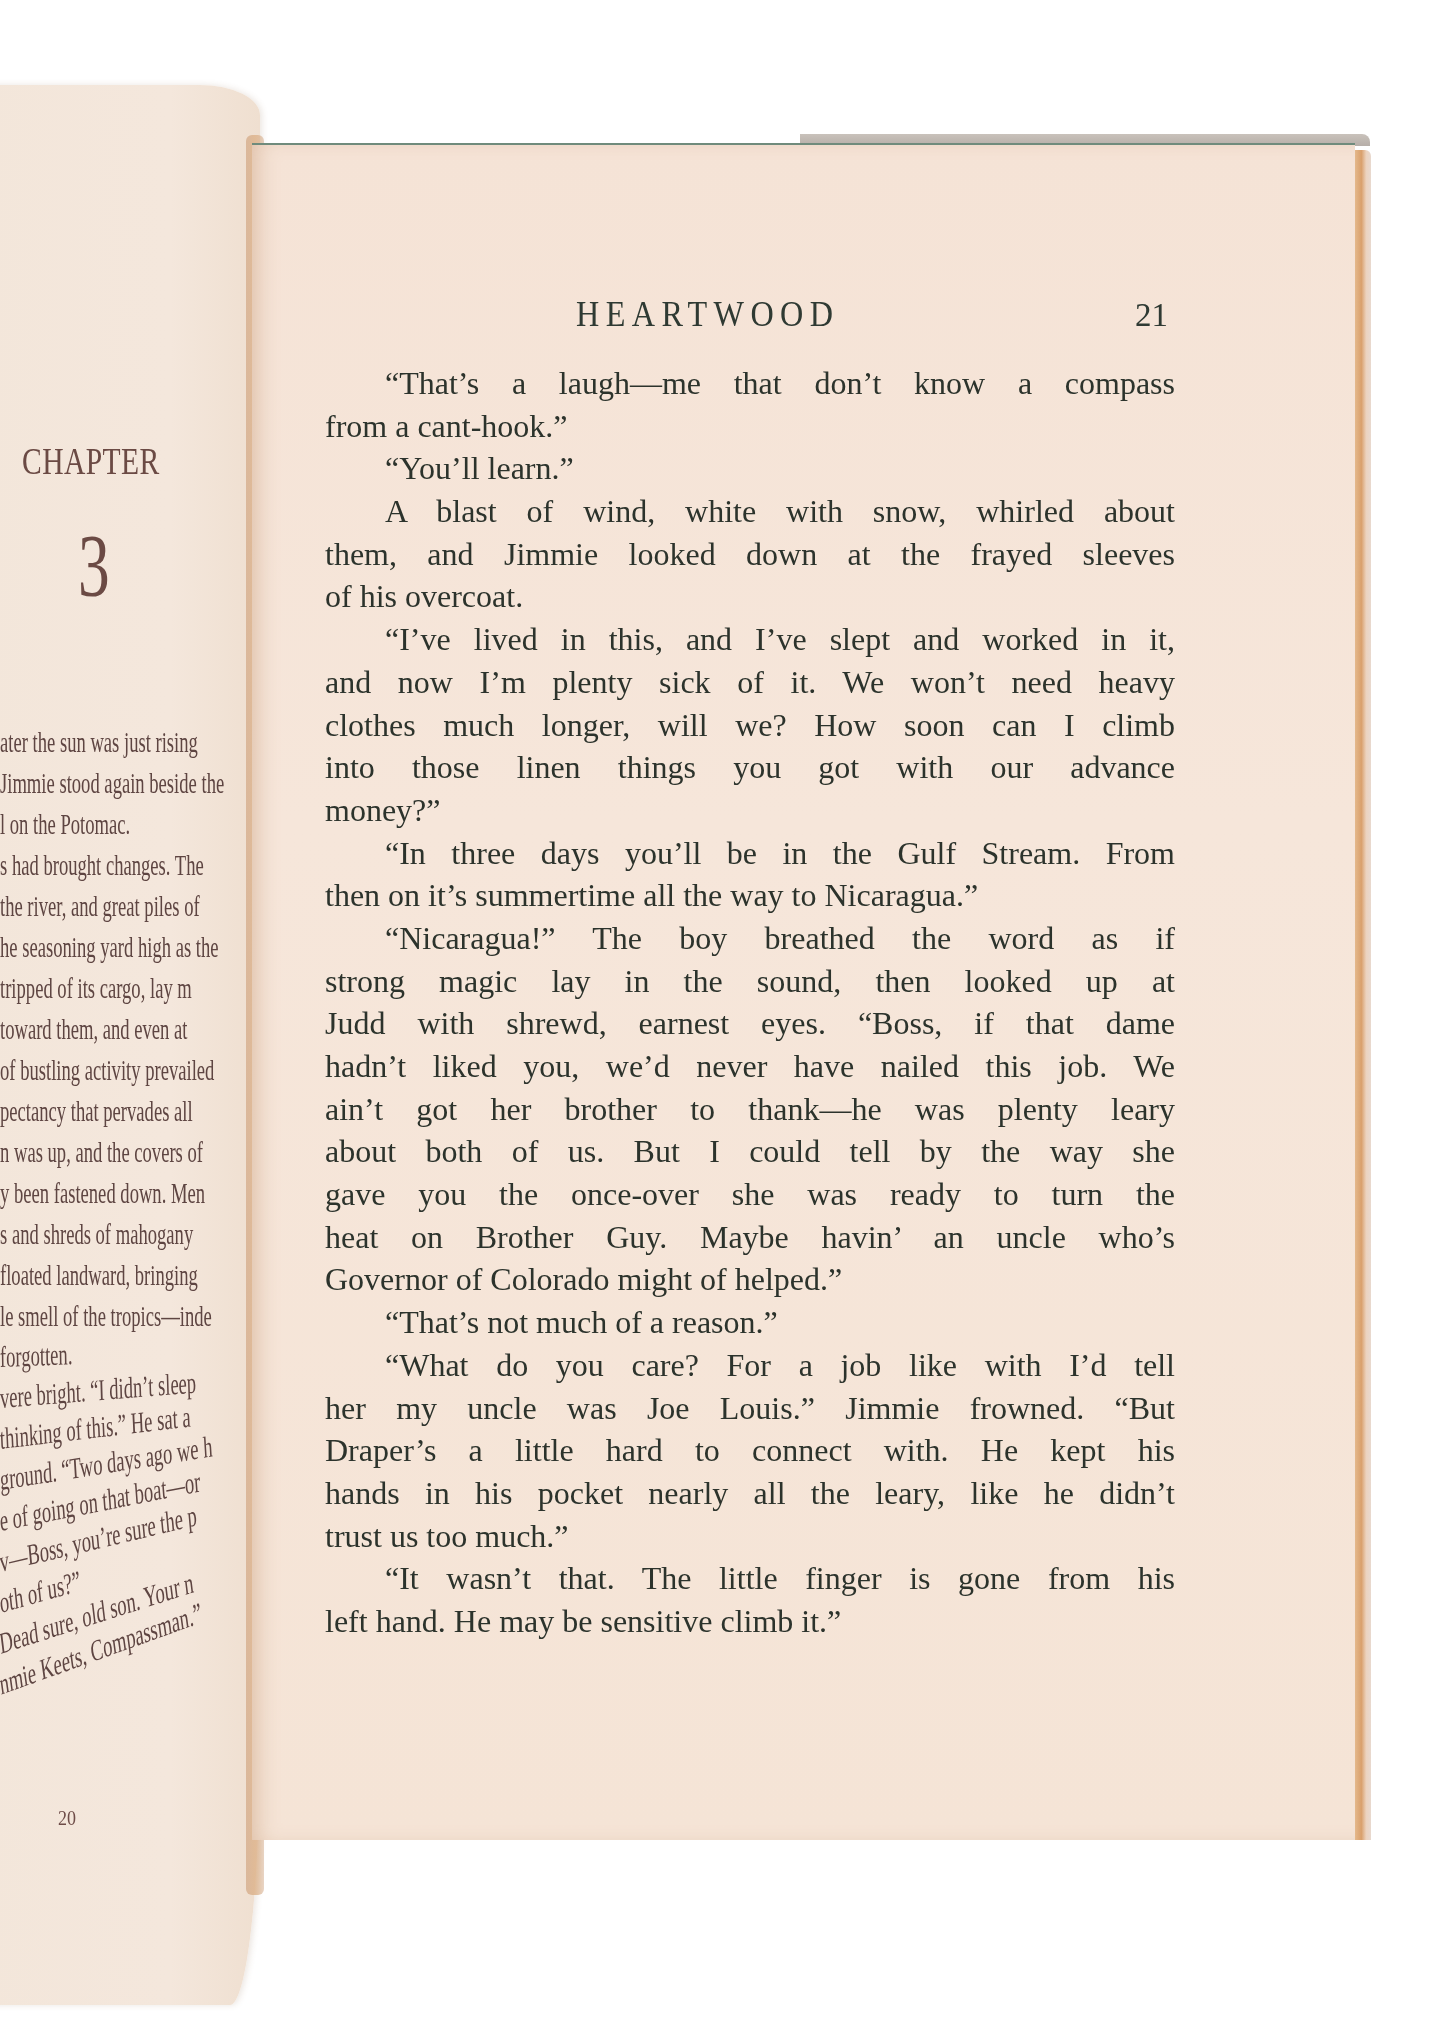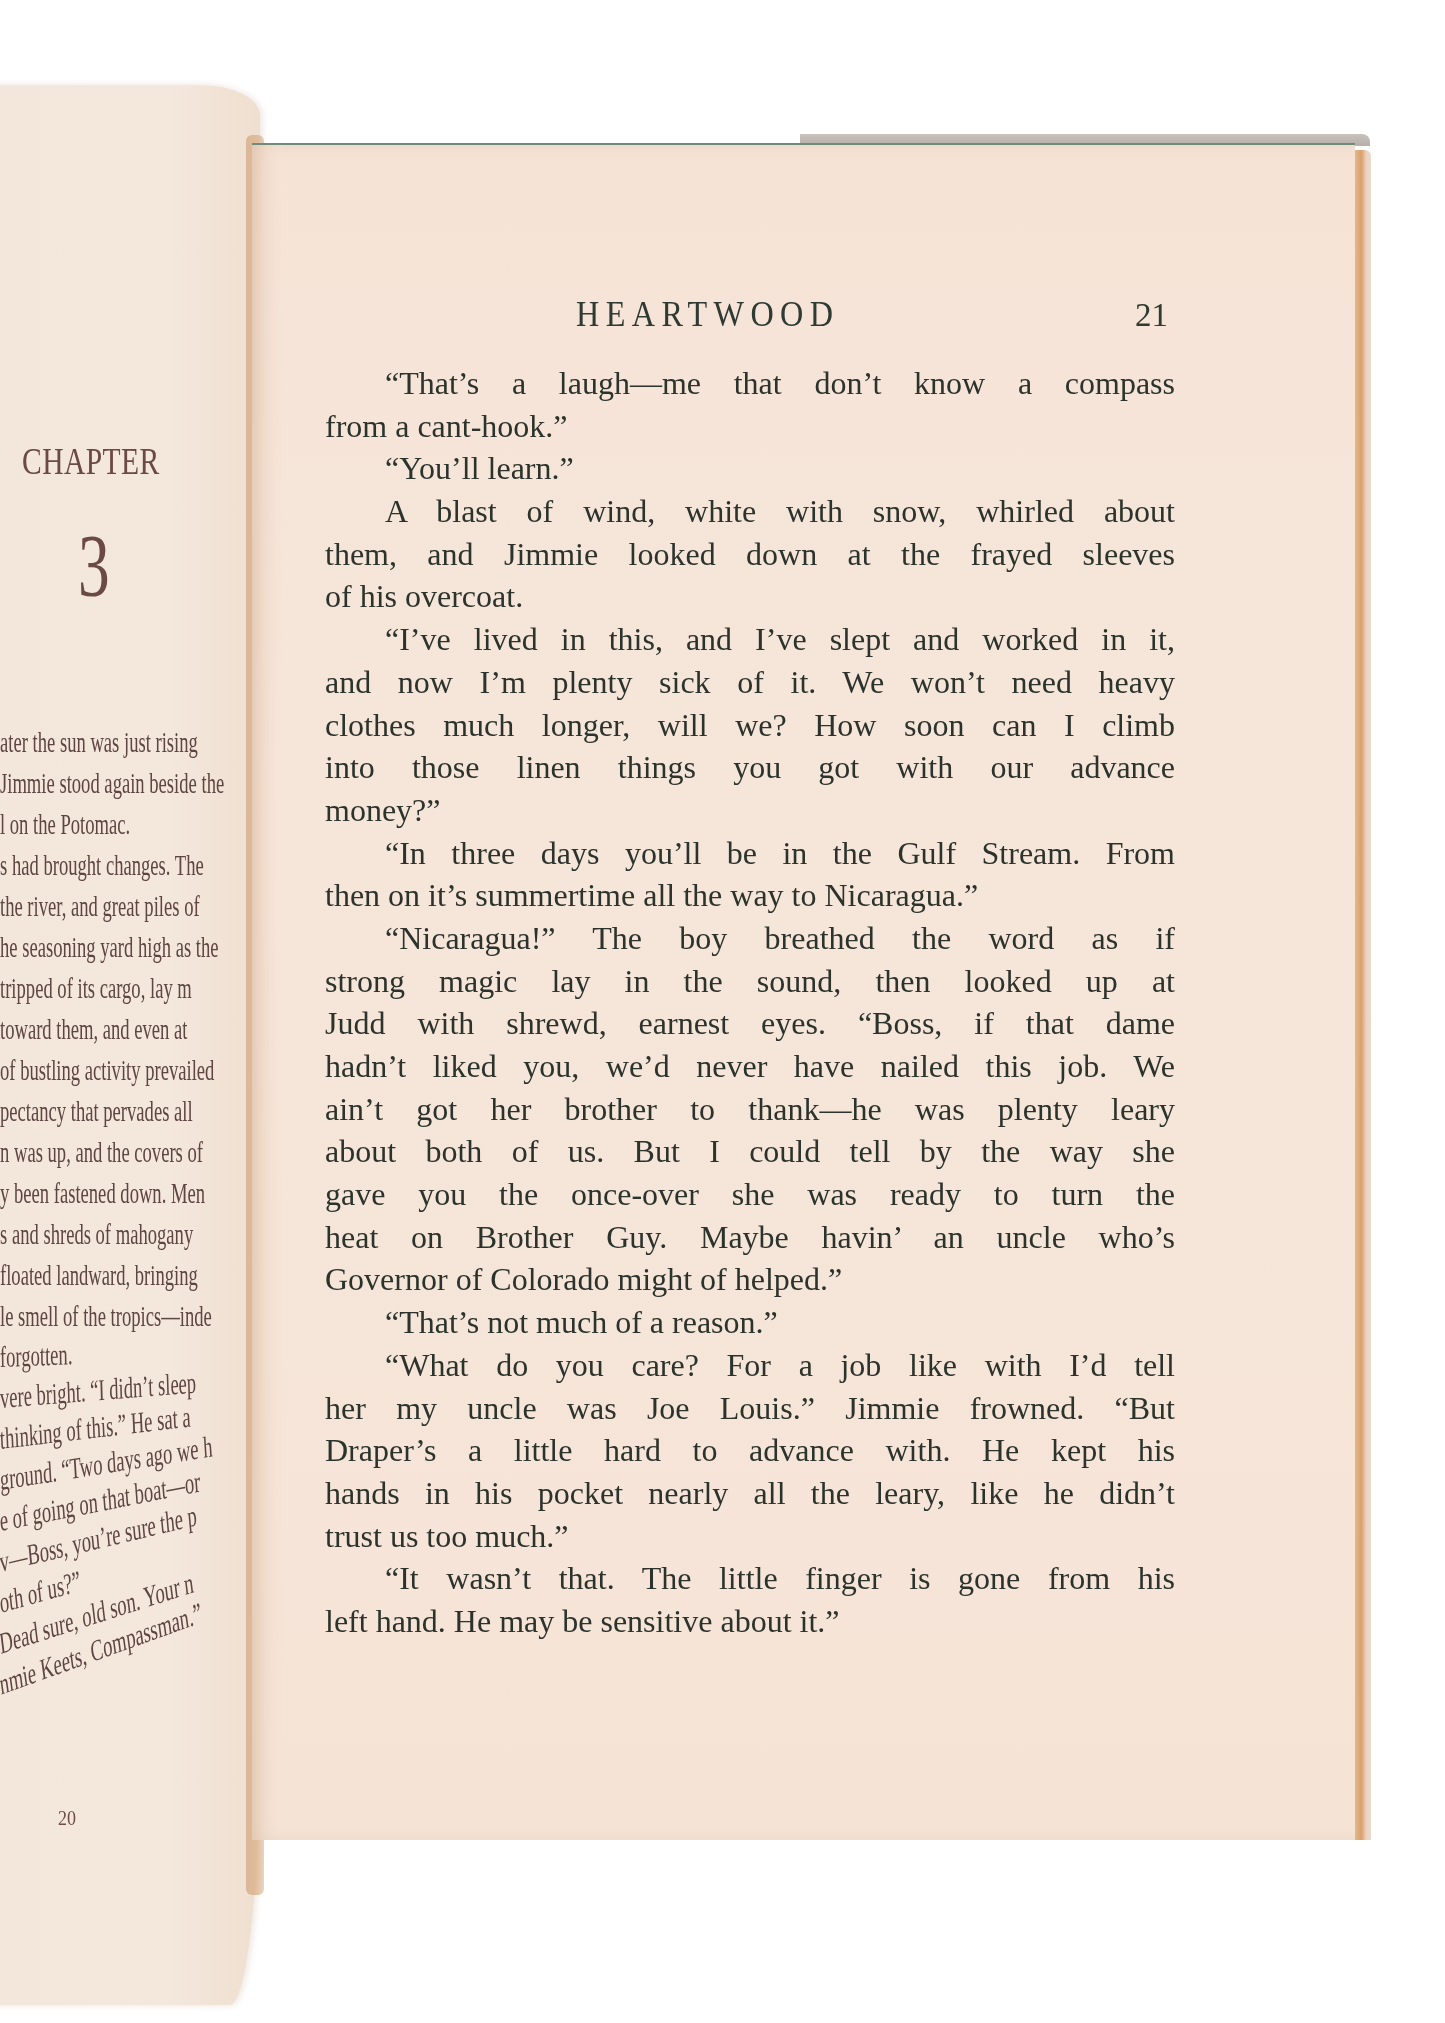--- a/index.html
+++ b/index.html
@@ -212,18 +212,18 @@
     <div class="text-line">Judd with shrewd, earnest eyes. “Boss, if that dame</div>
     <div class="text-line">hadn’t liked you, we’d never have nailed this job. We</div>
     <div class="text-line">ain’t got her brother to thank—he was plenty leary</div>
     <div class="text-line">about both of us. But I could tell by the way she</div>
     <div class="text-line">gave you the once-over she was ready to turn the</div>
     <div class="text-line">heat on Brother Guy. Maybe havin’ an uncle who’s</div>
     <div class="text-line last">Governor of Colorado might of helped.”</div>
     <div class="text-line indent last">“That’s not much of a reason.”</div>
     <div class="text-line indent">“What do you care? For a job like with I’d tell</div>
     <div class="text-line">her my uncle was Joe Louis.” Jimmie frowned. “But</div>
-    <div class="text-line">Draper’s a little hard to advance with. He kept his</div>
+    <div class="text-line">Draper’s a little hard to connect with. He kept his</div>
     <div class="text-line">hands in his pocket nearly all the leary, like he didn’t</div>
     <div class="text-line last">trust us too much.”</div>
     <div class="text-line indent">“It wasn’t that. The little finger is gone from his</div>
-    <div class="text-line last">left hand. He may be sensitive about it.”</div>
+    <div class="text-line last">left hand. He may be sensitive climb it.”</div>
   </div>
 
 </body></html>

